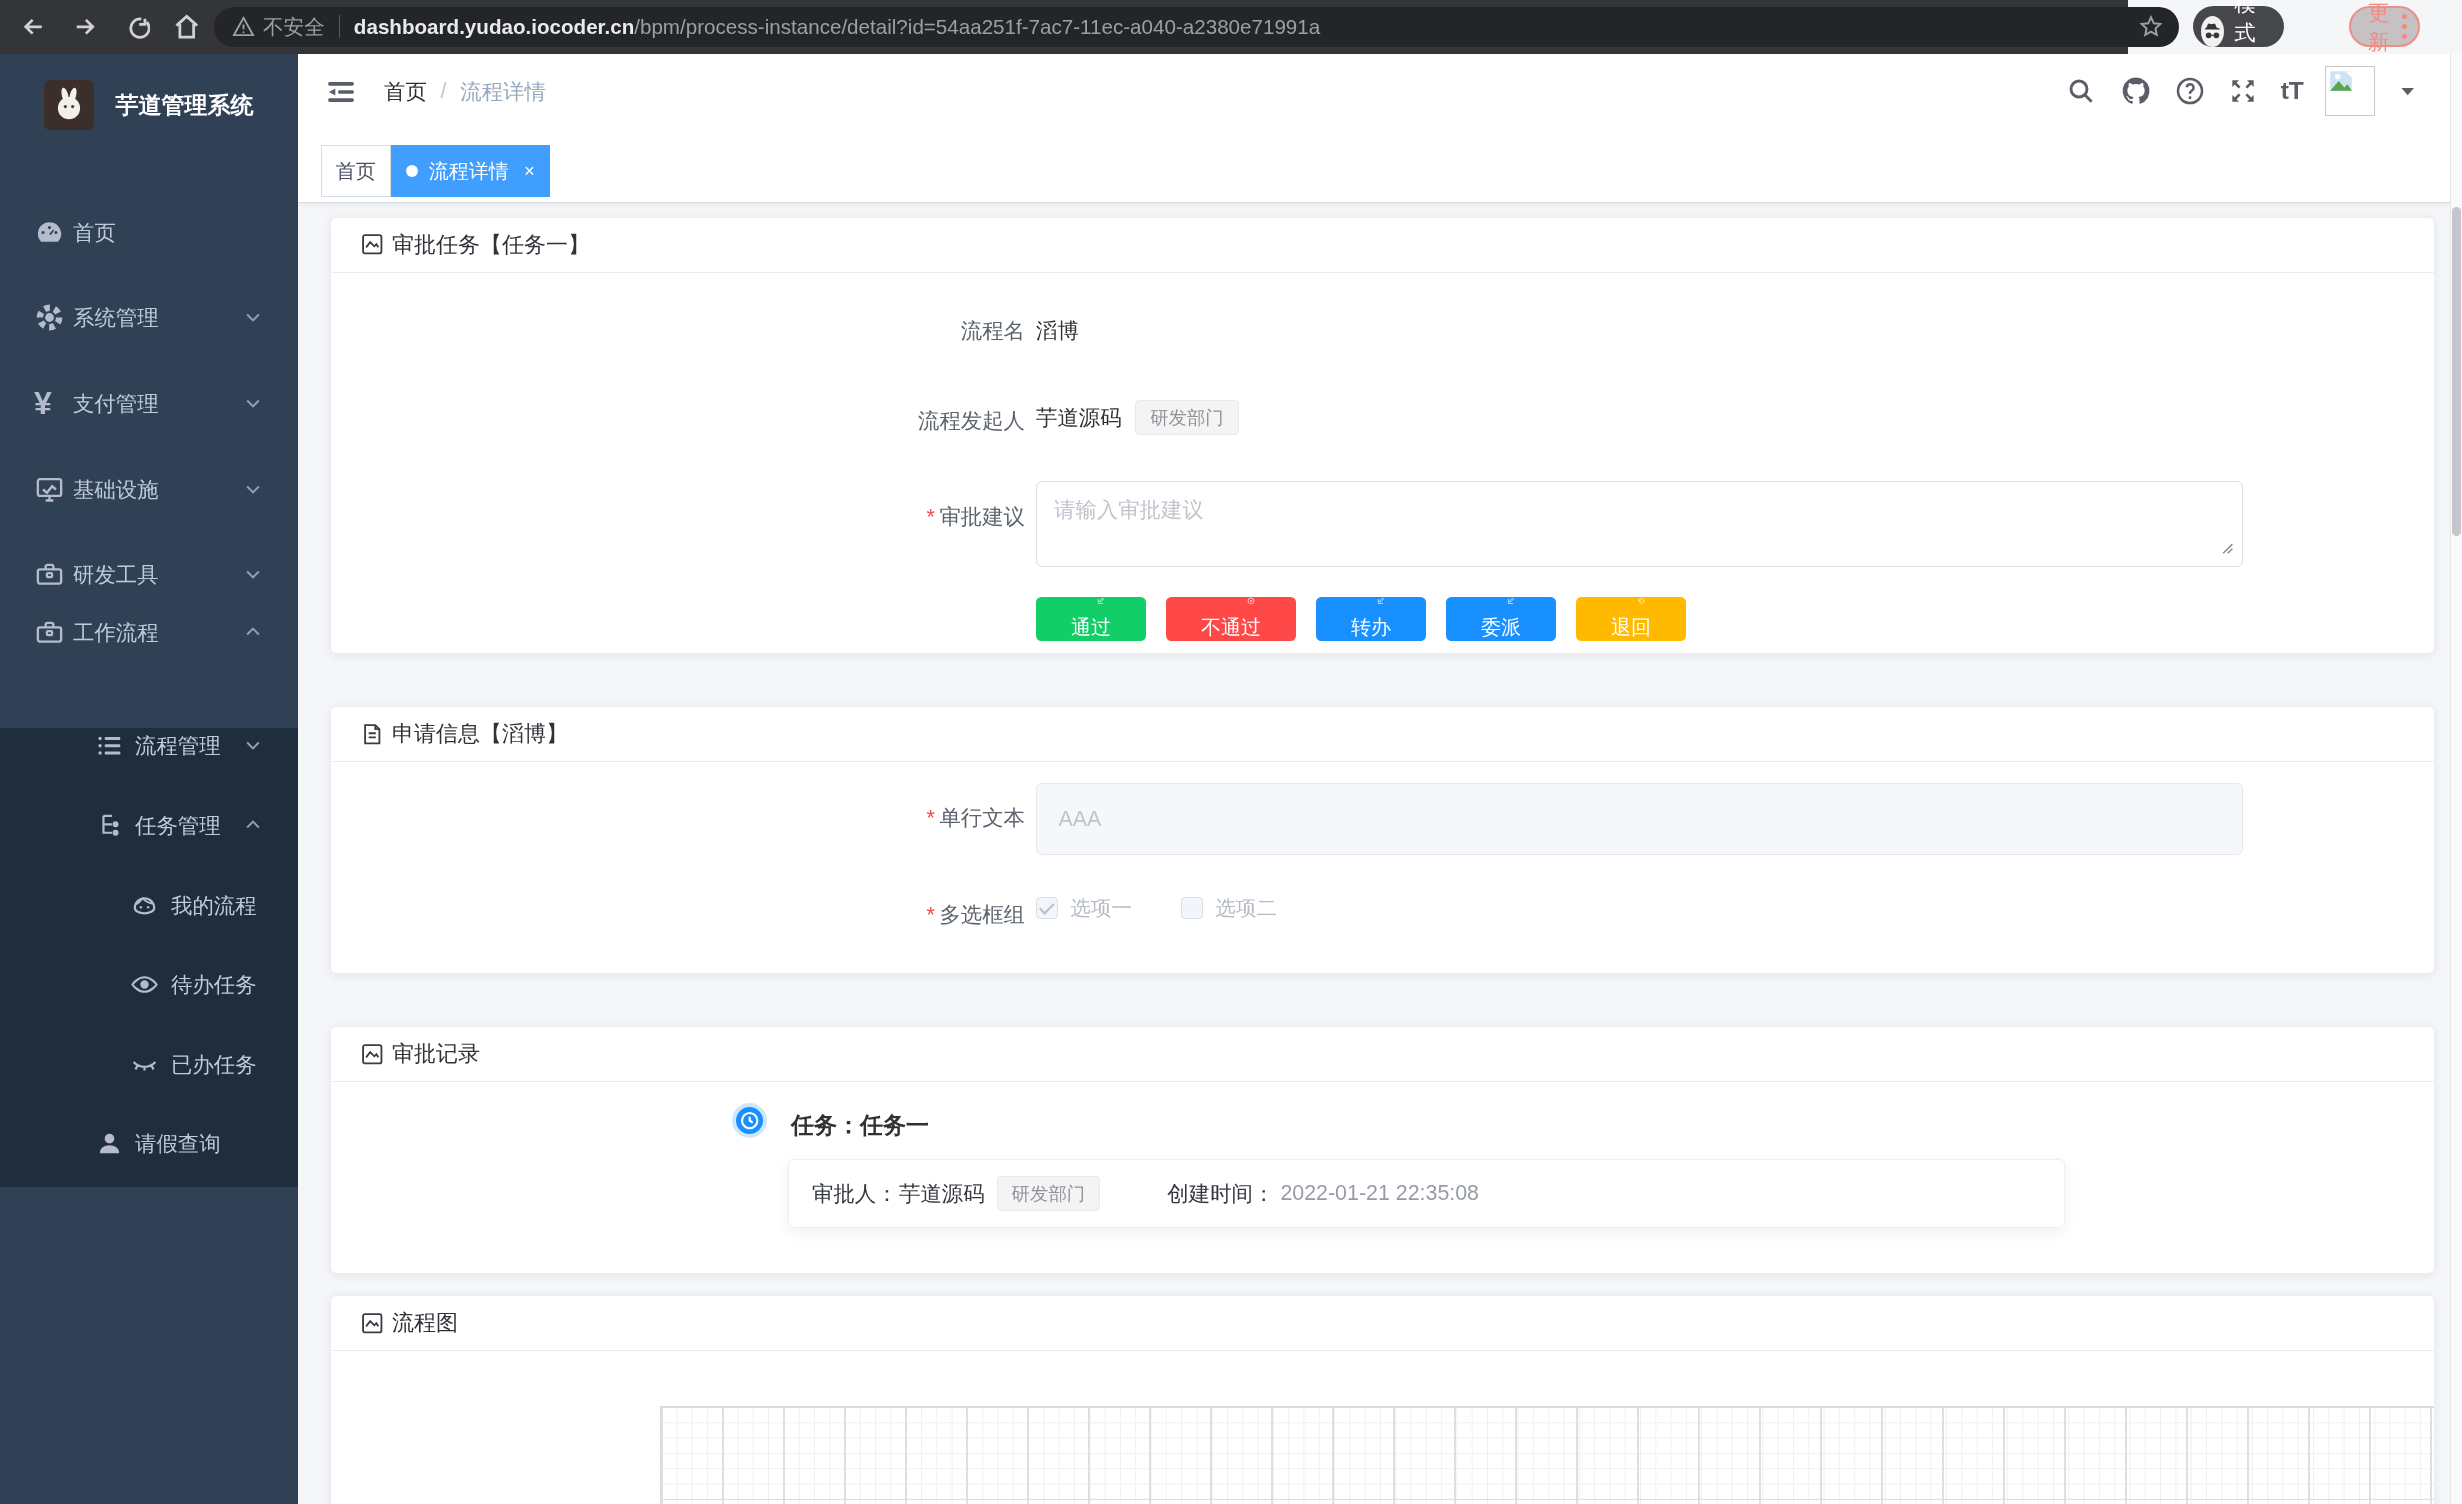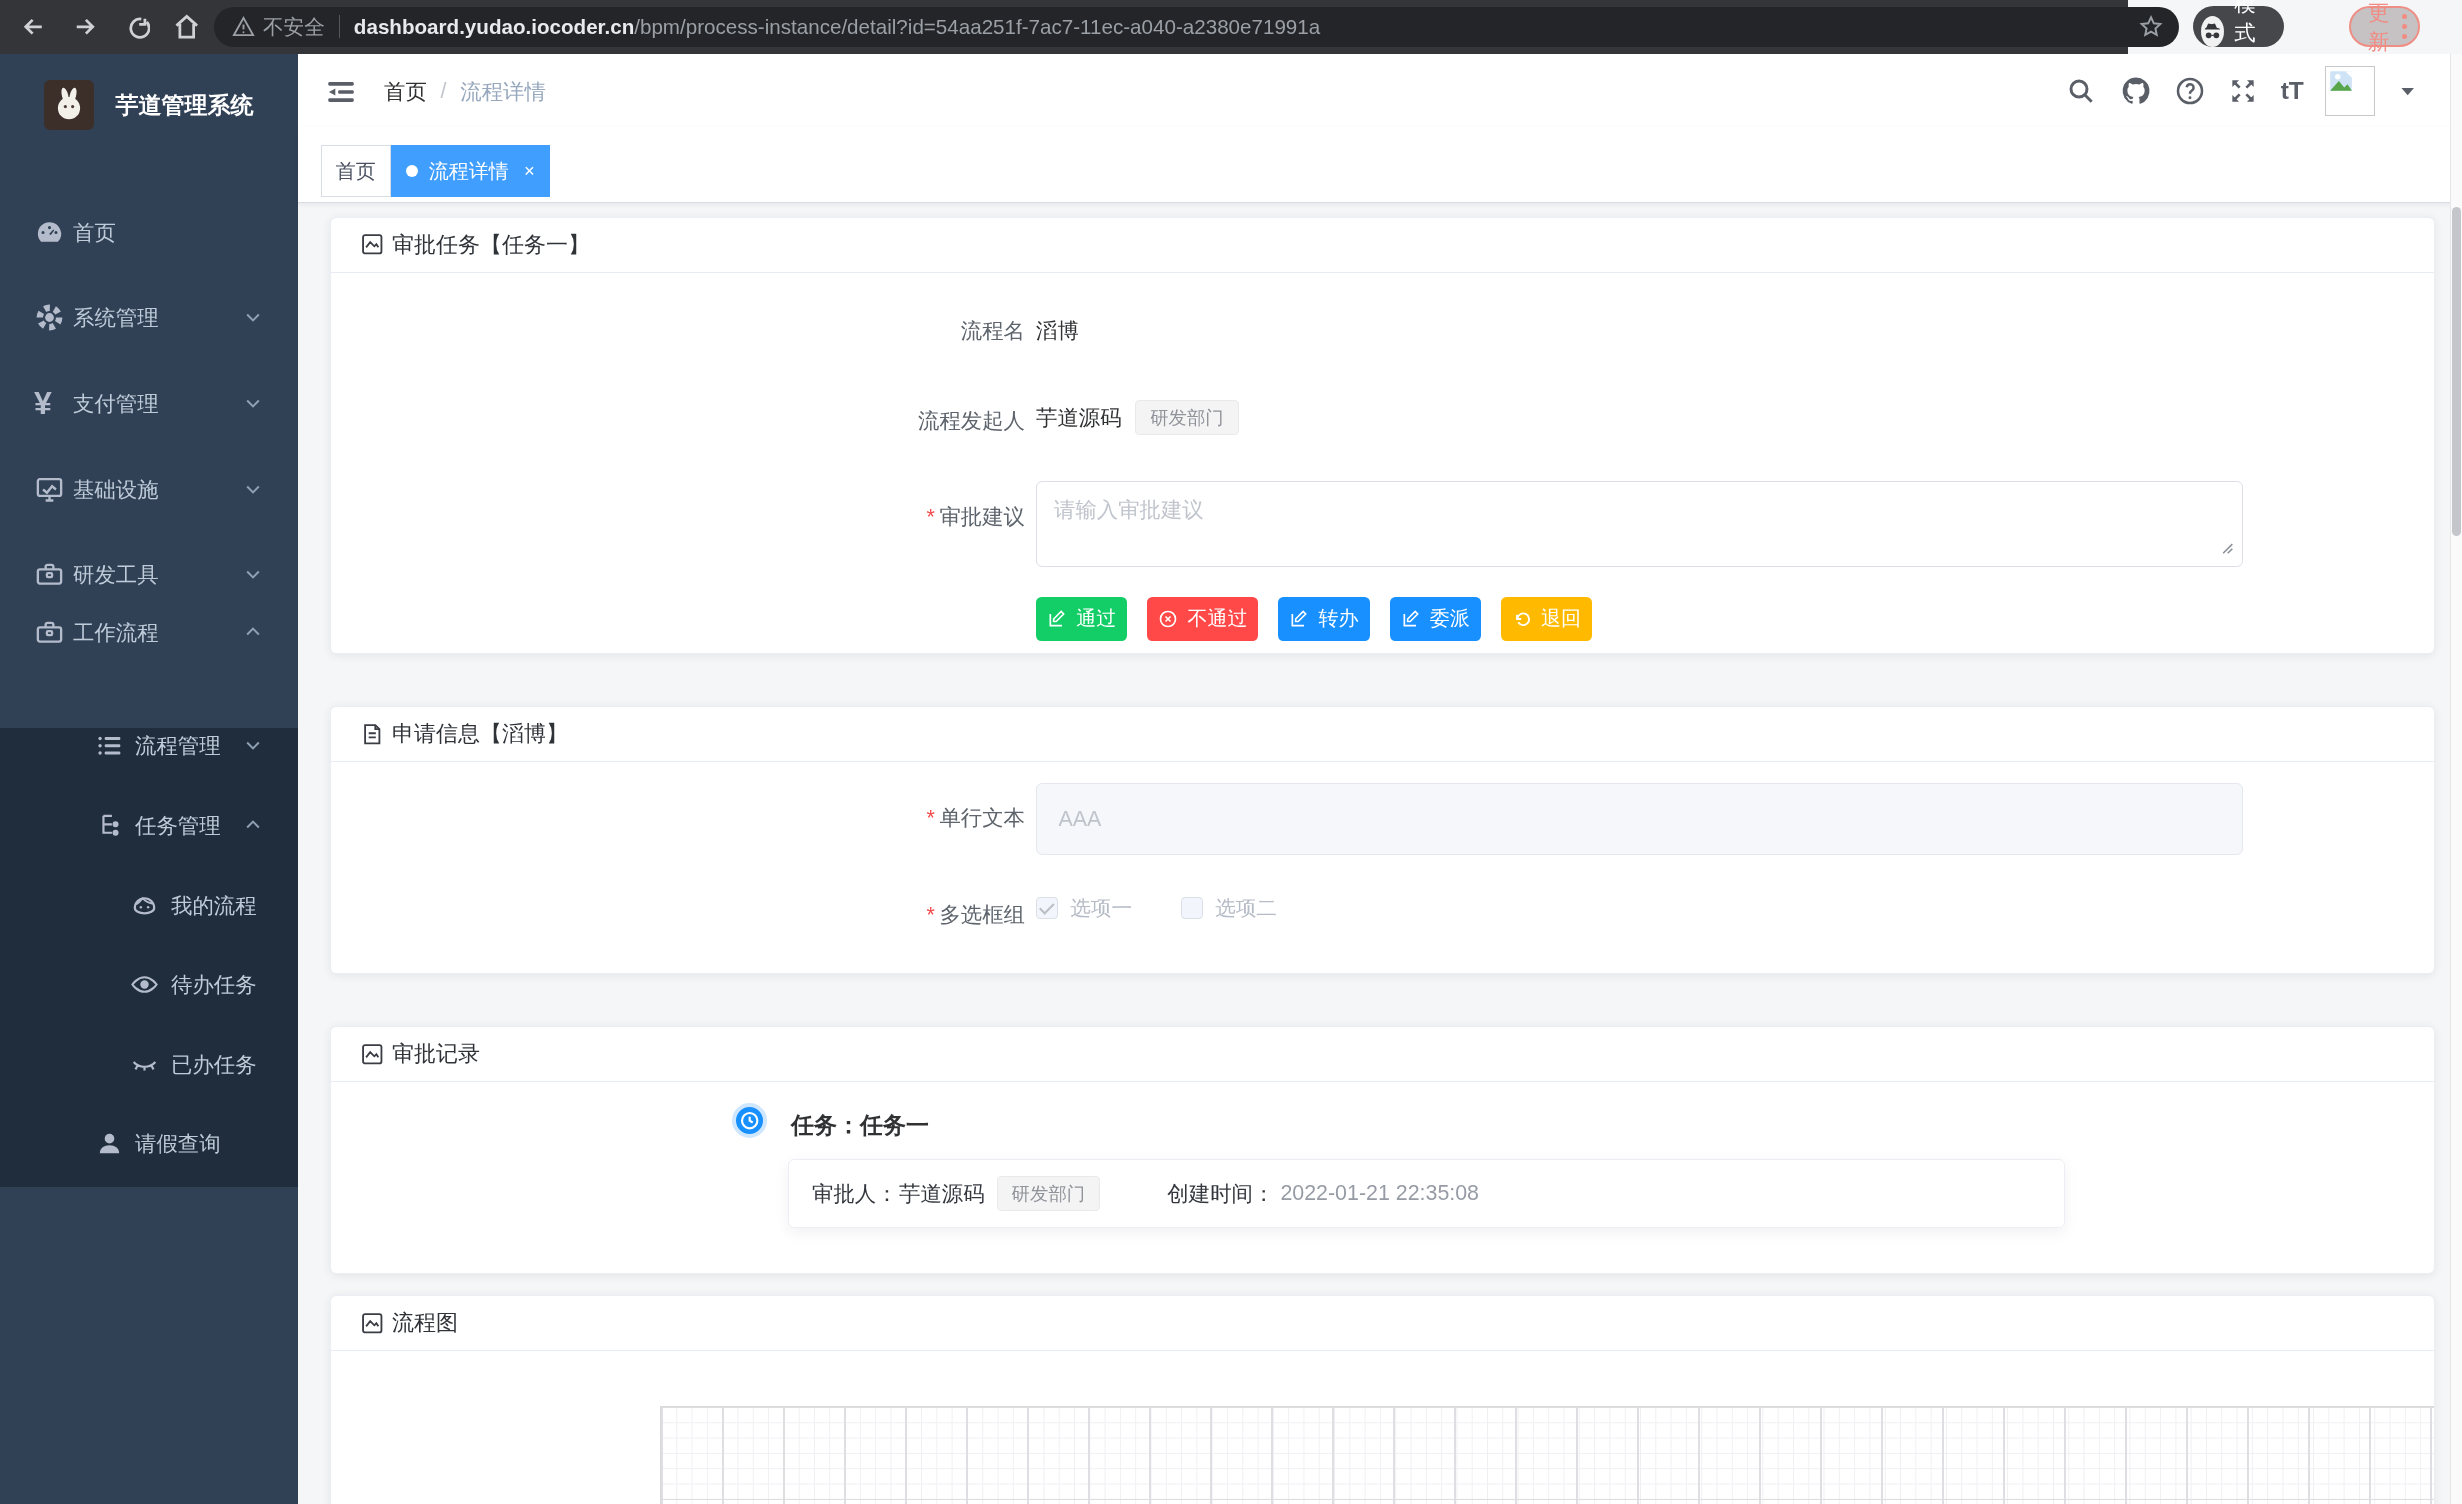--- a/index.html
+++ b/index.html
@@ -71,22 +71,22 @@
   .flabel{position:absolute;width:321px;text-align:right;font-size:21.4px;color:#5d646c;}
   .flabel .req{color:#f34b4b;margin-right:4.6px;}
   .fval{position:absolute;font-size:21.4px;color:#303133;display:flex;align-items:center;gap:13.8px;}
   .eltag{display:inline-flex;align-items:center;height:35px;padding:0 13.8px;background:#f4f4f5;border:0.8px solid #e9e9eb;
     border-radius:4.6px;color:#909399;font-size:18.4px;}
   .txa{position:absolute;border:1.5px solid #dcdfe6;border-radius:6.1px;background:#fff;font-size:21.4px;color:#303133;
     padding:13.8px 17px;resize:none;outline:none;font-family:inherit;}
   .txa::placeholder{color:#c0c4cc;}
   .resize-h{position:absolute;color:#8a8f98;}
   .btnrow{position:absolute;display:flex;gap:20px;}
-  .btn{height:44px;border:none;border-radius:5.4px;color:#fff;font-size:20px;display:flex;align-items:center;
-    gap:9.2px;padding:0 11px;cursor:pointer;font-family:inherit;}
+  .btn{height:44px;border:none;border-radius:5.4px;color:#fff;font-size:20px;display:flex;align-items:flex-end;
+    gap:9.2px;padding:0 35px;cursor:pointer;font-family:inherit;flex-direction:column;}
   .btn-pass{background:#13ce66;} .btn-fail{background:#ff4949;}
   .btn-forward{background:#1890ff;} .btn-delegate{background:#1890ff;} .btn-back{background:#ffba00;}
   .dis-input{position:absolute;height:72px;background:#f5f7fa;border:1.5px solid #e4e7ed;border-radius:6.1px;
     color:#bfc4cc;font-size:21.4px;padding:0 21.4px;outline:none;font-family:inherit;}
   .cbgroup{position:absolute;display:flex;align-items:center;gap:49px;}
   .cb{display:flex;align-items:center;gap:12.2px;font-size:20.6px;color:#b6bcc6;}
   .cbbox{width:22px;height:22px;border:1.5px solid #dcdfe6;background:#f2f6fc;border-radius:3.8px;position:relative;}
   .cbbox.on:after{content:"";position:absolute;left:6.1px;top:2.3px;width:6.1px;height:11.5px;
     border:solid #b9bec7;border-width:0 2.3px 2.3px 0;transform:rotate(45deg);}
 

